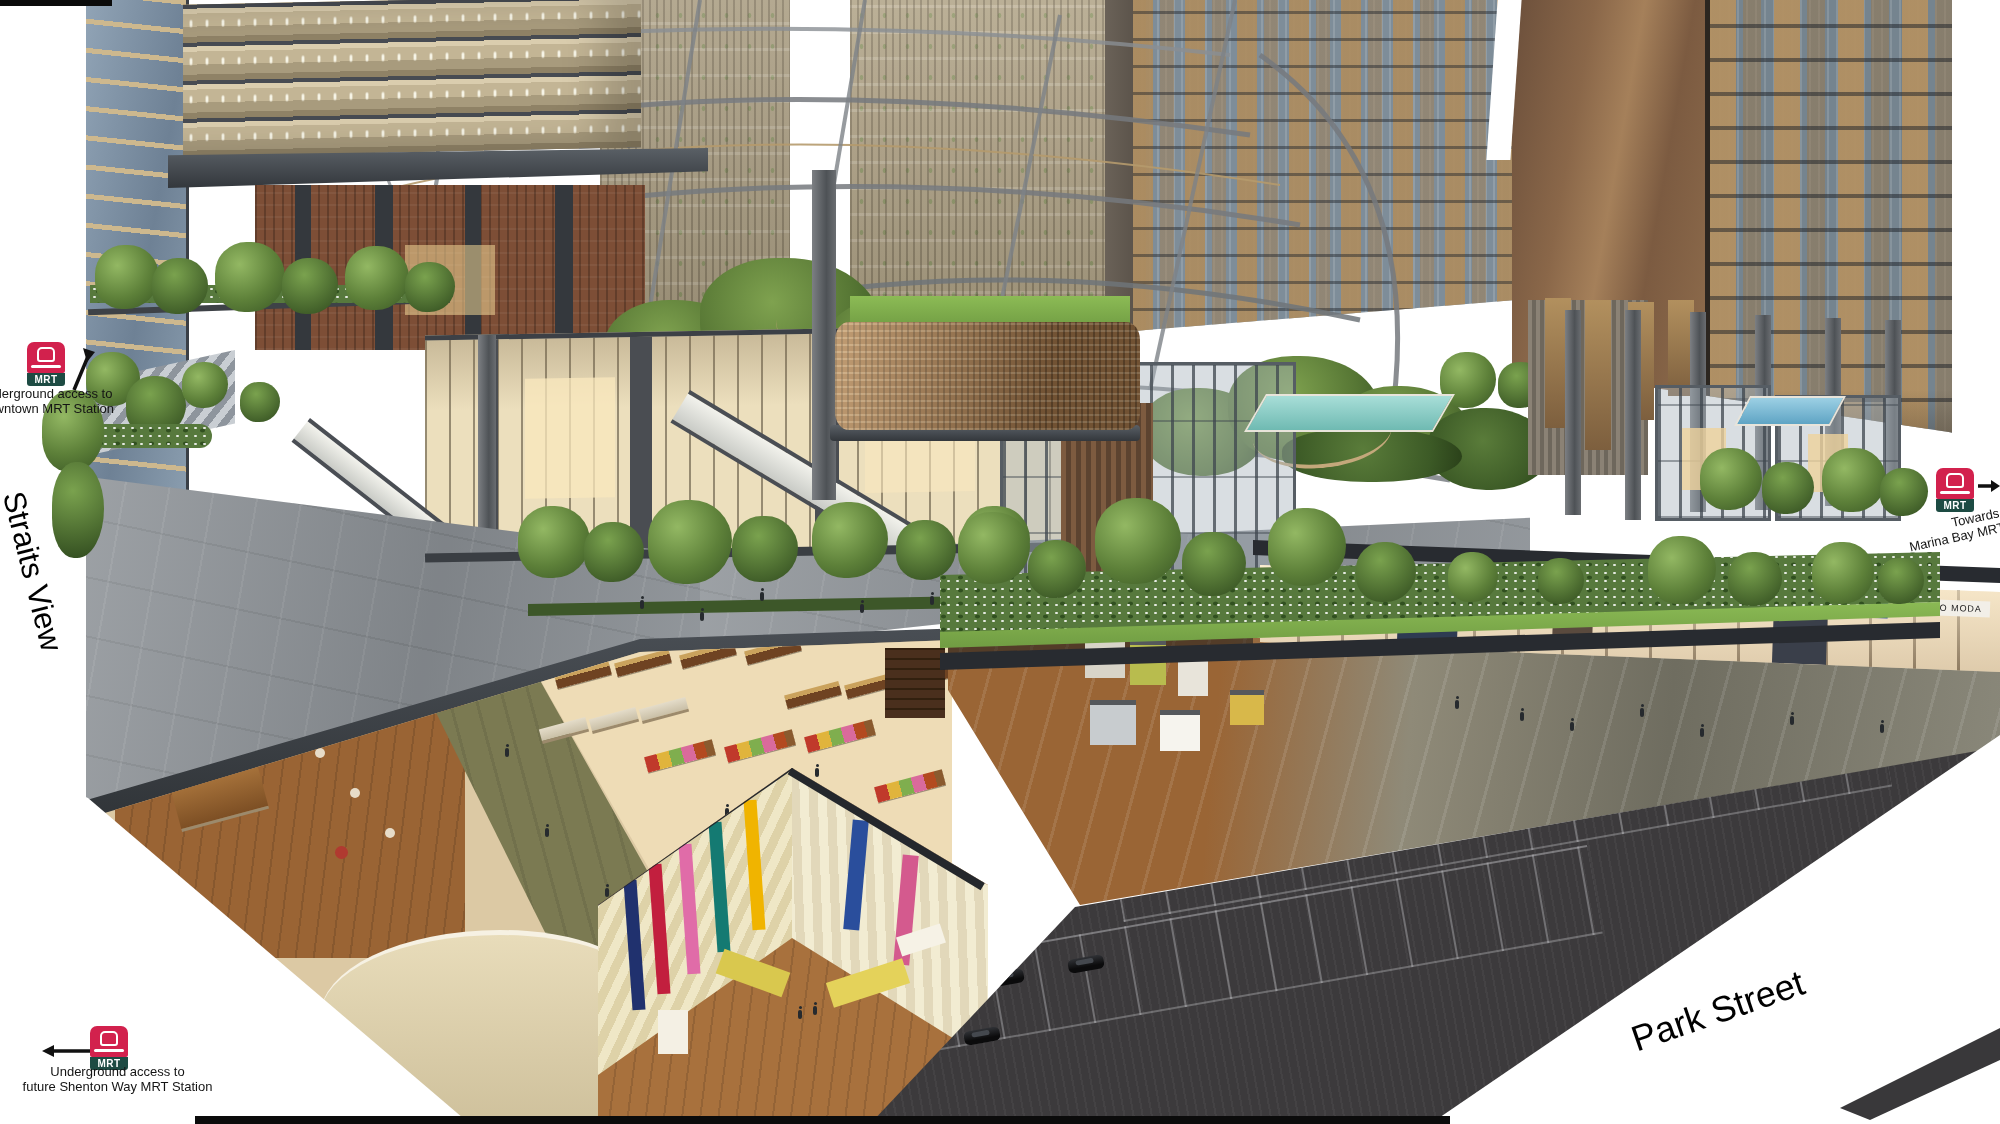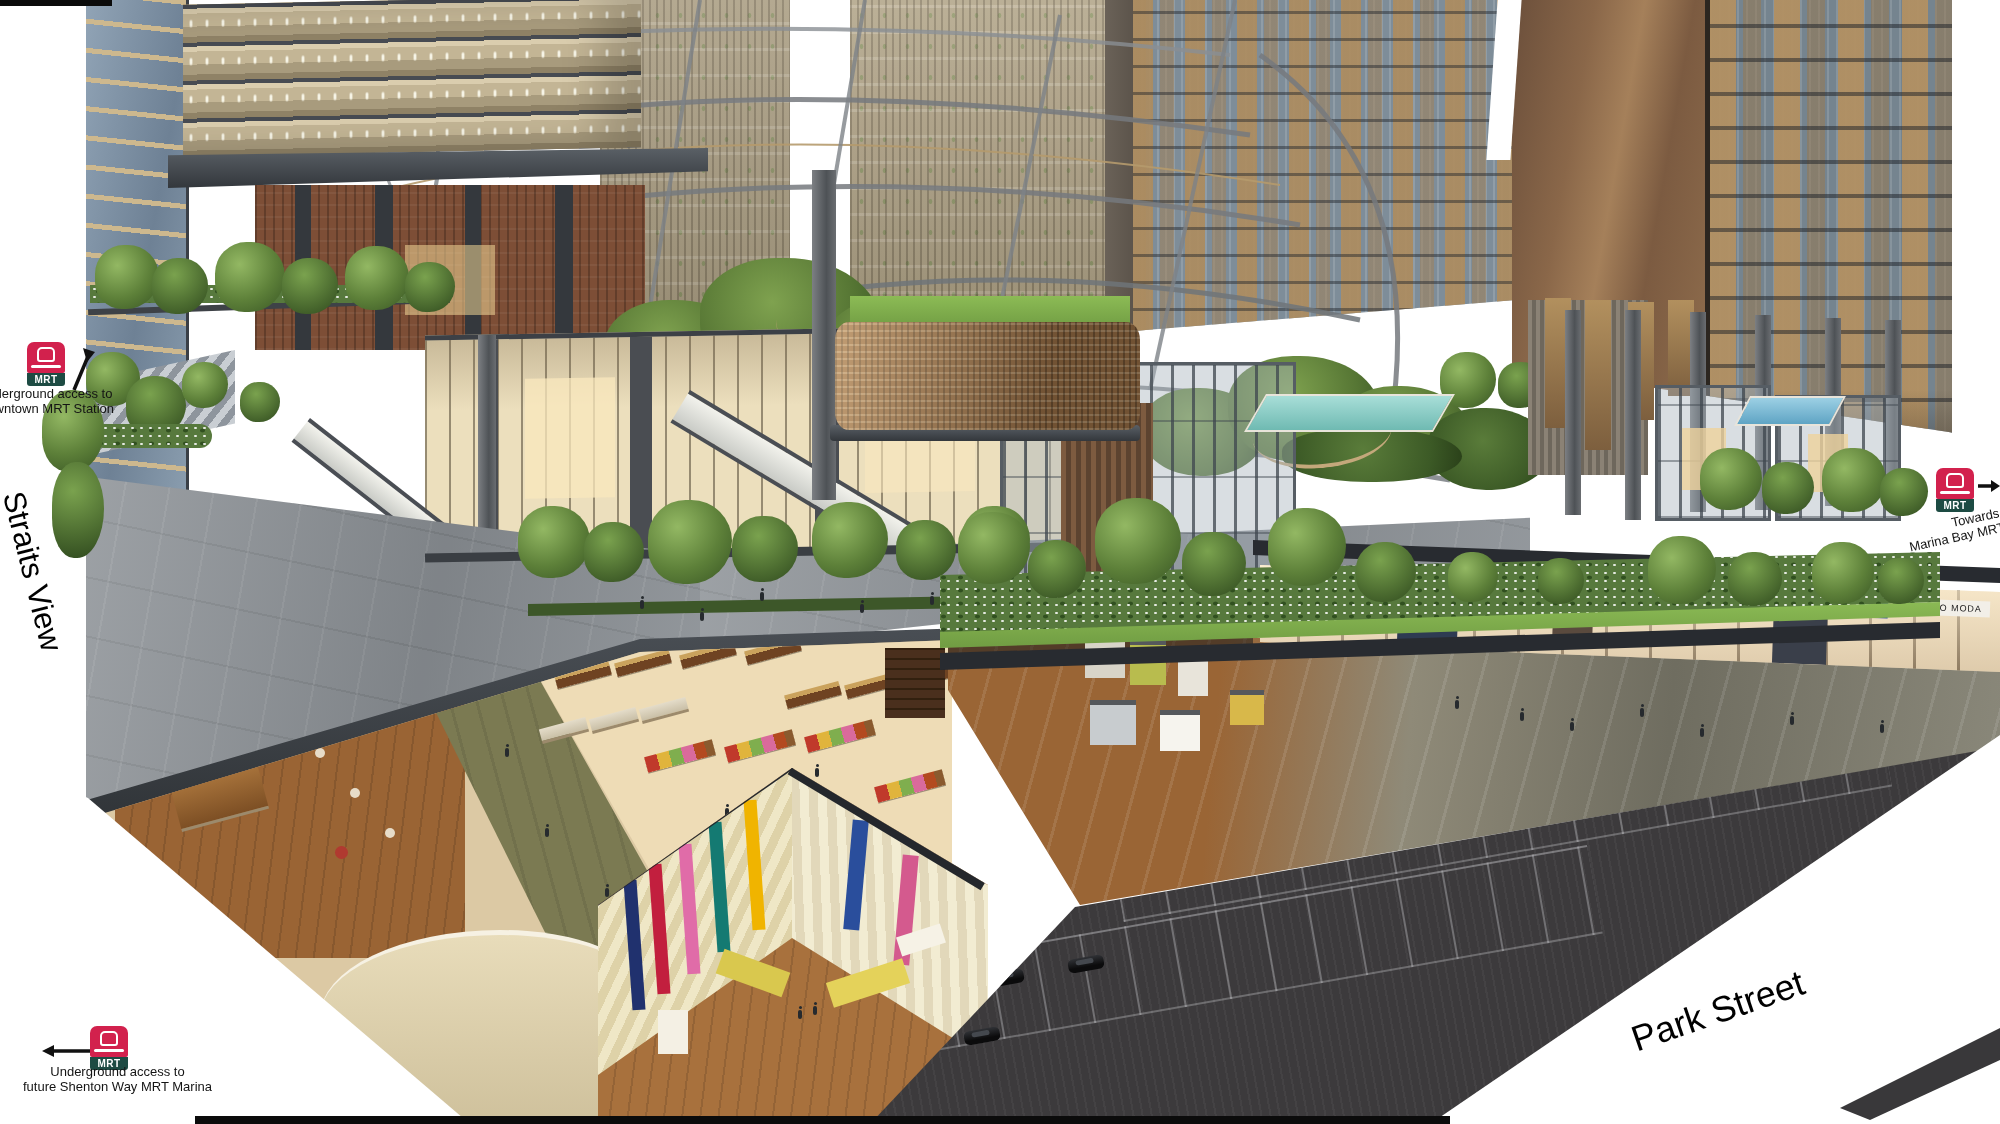--- a/index.html
+++ b/index.html
@@ -437,18 +437,18 @@
   <svg class="abs" style="left:38px;top:1042px;" width="55" height="18" viewBox="0 0 55 18">
     <line x1="52" y1="9" x2="14" y2="9" stroke="#111" stroke-width="3.5"></line>
     <polygon points="16,3 4,9 16,15" fill="#111"></polygon>
   </svg>
   <div class="mrt-badge" style="left:90px;top:1026px;">
     <div class="mrt-top"></div>
     <div class="mrt-band">MRT</div>
   </div>
   <div class="ann" style="left:5px;top:1064px;width:225px;text-align:center;">
     <div>Underground access to</div>
-    <div>future Shenton Way MRT Marina</div>
+    <div>future Shenton Way MRT Station</div>
   </div>
 
   <div class="big-label" style="left:1628px;top:990px;font-size:36px;transform:rotate(-19deg);">Park Street</div>
 
 </div>
 
 </body></html>

